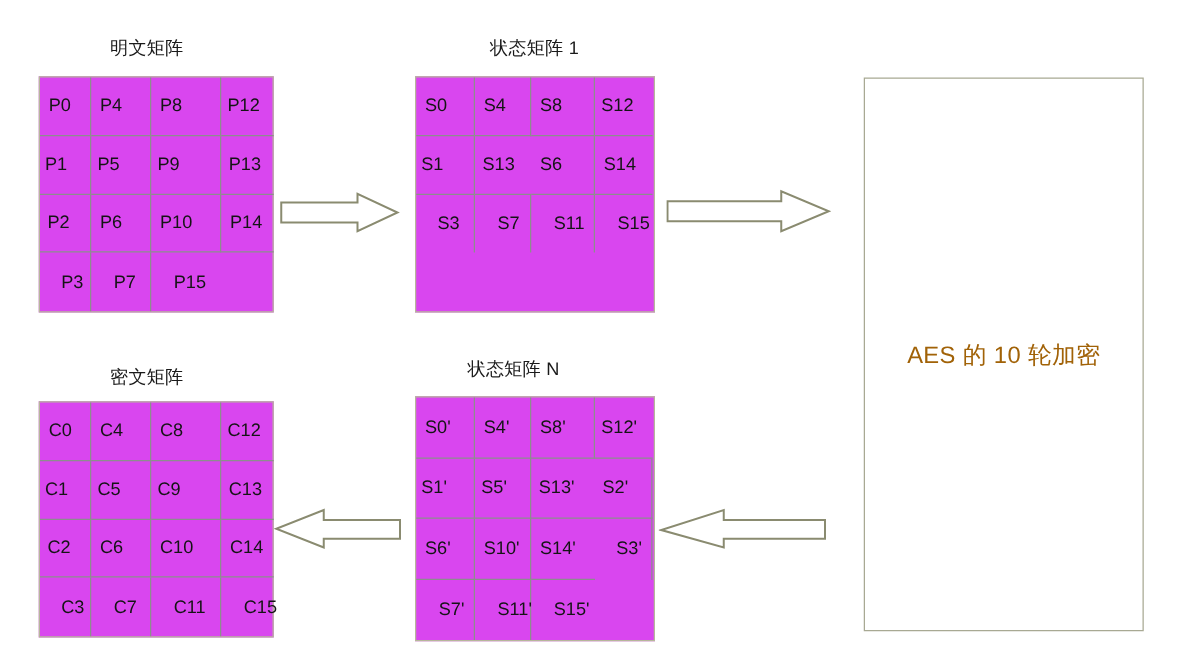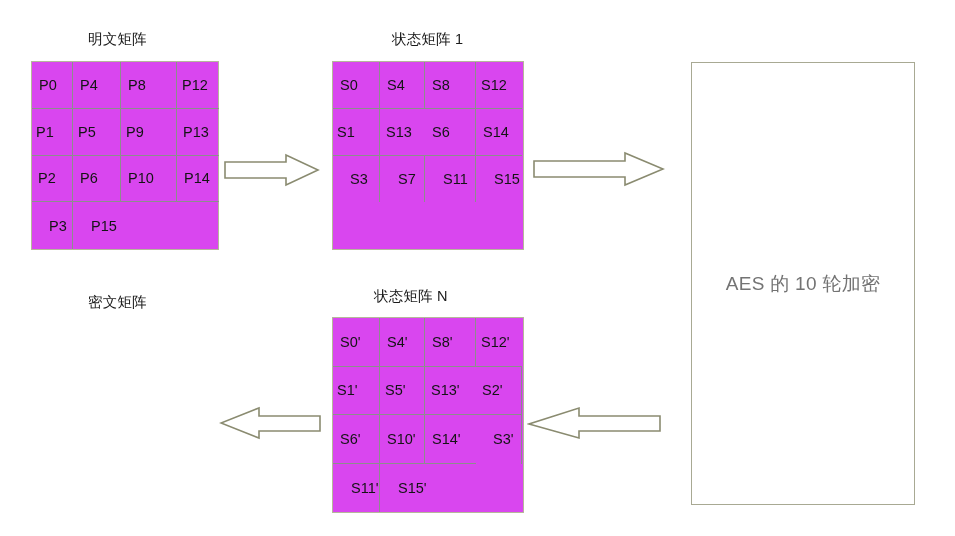--- a/index.html
+++ b/index.html
@@ -76,21 +76,21 @@
     position: absolute;
     box-sizing: border-box;
     border: 1.5px solid #a8a993;
     background: #ffffff;
     display: flex;
     align-items: center;
     justify-content: center;
   }
   .aes-label {
     font-size: 19px;
-    color: #737373;
+    color: #a16207;
     white-space: nowrap;
     letter-spacing: 0.3px;
   }
 
   
   .arrow {
     position: absolute;
   }
   .arrow svg { display: block; }
 </style>
@@ -111,20 +111,21 @@
     <div class="cell r1 c1">P5</div>
     <div class="cell r1 c2">P9</div>
     <div class="cell r1 c3 col-last">P13</div>
 
     <div class="cell r2 c0">P2</div>
     <div class="cell r2 c1">P6</div>
     <div class="cell r2 c2">P10</div>
     <div class="cell r2 c3 col-last">P14</div>
 
     <div class="cell r3 c0 row-last">P3</div>
+    <div class="cell r3 c1 row-last">P7</div>
     <div class="cell r3 c3 row-last col-last">P15</div>
   </div>
 
   <div class="matrix-title" style="left:392px; top:32px;">状态矩阵 1</div>
 
   <div class="matrix m-state1" id="m-state1" style="left:332px; top:61px; width:192px; height:189px;">
     <div class="cell r0 c0">S0</div>
     <div class="cell r0 c1">S4</div>
     <div class="cell r0 c2">S8</div>
     <div class="cell r0 c3 col-last">S12</div>
@@ -136,39 +137,61 @@
     <div class="cell r2 c3 col-last">S14</div>
 
     <div class="cell r3 c0 row-last">S3</div>
     <div class="cell r3 c1 row-last">S7</div>
     <div class="cell r3 c2 row-last">S11</div>
     <div class="cell r3 c3 row-last col-last">S15</div>
   </div>
 
   <div class="matrix-title" style="left:88px; top:295px;">密文矩阵</div>
 
+  <div class="matrix m-cipher" id="m-ciphertext" style="left:31px; top:321px; width:188px; height:189px;">
+    <div class="cell r0 c0">C0</div>
+    <div class="cell r0 c1">C4</div>
+    <div class="cell r0 c2">C8</div>
+    <div class="cell r0 c3 col-last">C12</div>
+
+    <div class="cell r1 c0">C1</div>
+    <div class="cell r1 c1">C5</div>
+    <div class="cell r1 c2">C9</div>
+    <div class="cell r1 c3 col-last">C13</div>
+
+    <div class="cell r2 c0">C2</div>
+    <div class="cell r2 c1">C6</div>
+    <div class="cell r2 c2">C10</div>
+    <div class="cell r2 c3 col-last">C14</div>
+
+    <div class="cell r3 c0 row-last">C3</div>
+    <div class="cell r3 c1 row-last">C7</div>
+    <div class="cell r3 c2 row-last">C11</div>
+    <div class="cell r3 c3 row-last col-last">C15</div>
+  </div>
 
   <div class="matrix-title" style="left:374px; top:289px;">状态矩阵 N</div>
 
   <div class="matrix m-stateN" id="m-stateN" style="left:332px; top:317px; width:192px; height:196px;">
     <div class="cell r0 c0">S0'</div>
     <div class="cell r0 c1">S4'</div>
     <div class="cell r0 c2">S8'</div>
     <div class="cell r0 c3 col-last">S12'</div>
 
     <div class="cell r1 c0">S1'</div>
     <div class="cell r1 c1">S5'</div>
     <div class="cell r1 c3 col-last">S13'</div>
 
     <div class="cell r2 c0">S2'</div>
     <div class="cell r2 c1">S6'</div>
     <div class="cell r2 c2">S10'</div>
     <div class="cell r2 c3 col-last">S14'</div>
 
     <div class="cell r3 c0 row-last">S3'</div>
+    <div class="cell r3 c1 row-last">S7'</div>
     <div class="cell r3 c2 row-last">S11'</div>
     <div class="cell r3 c3 row-last col-last">S15'</div>
   </div>
 
   <div class="aes-box" style="left:691px; top:62px; width:224px; height:443px;">
     <div class="aes-label">AES 的 10 轮加密</div>
   </div>
 
   <div class="arrow" style="left:224px; top:152px;">
     <svg width="96" height="36" viewBox="0 0 96 36">

